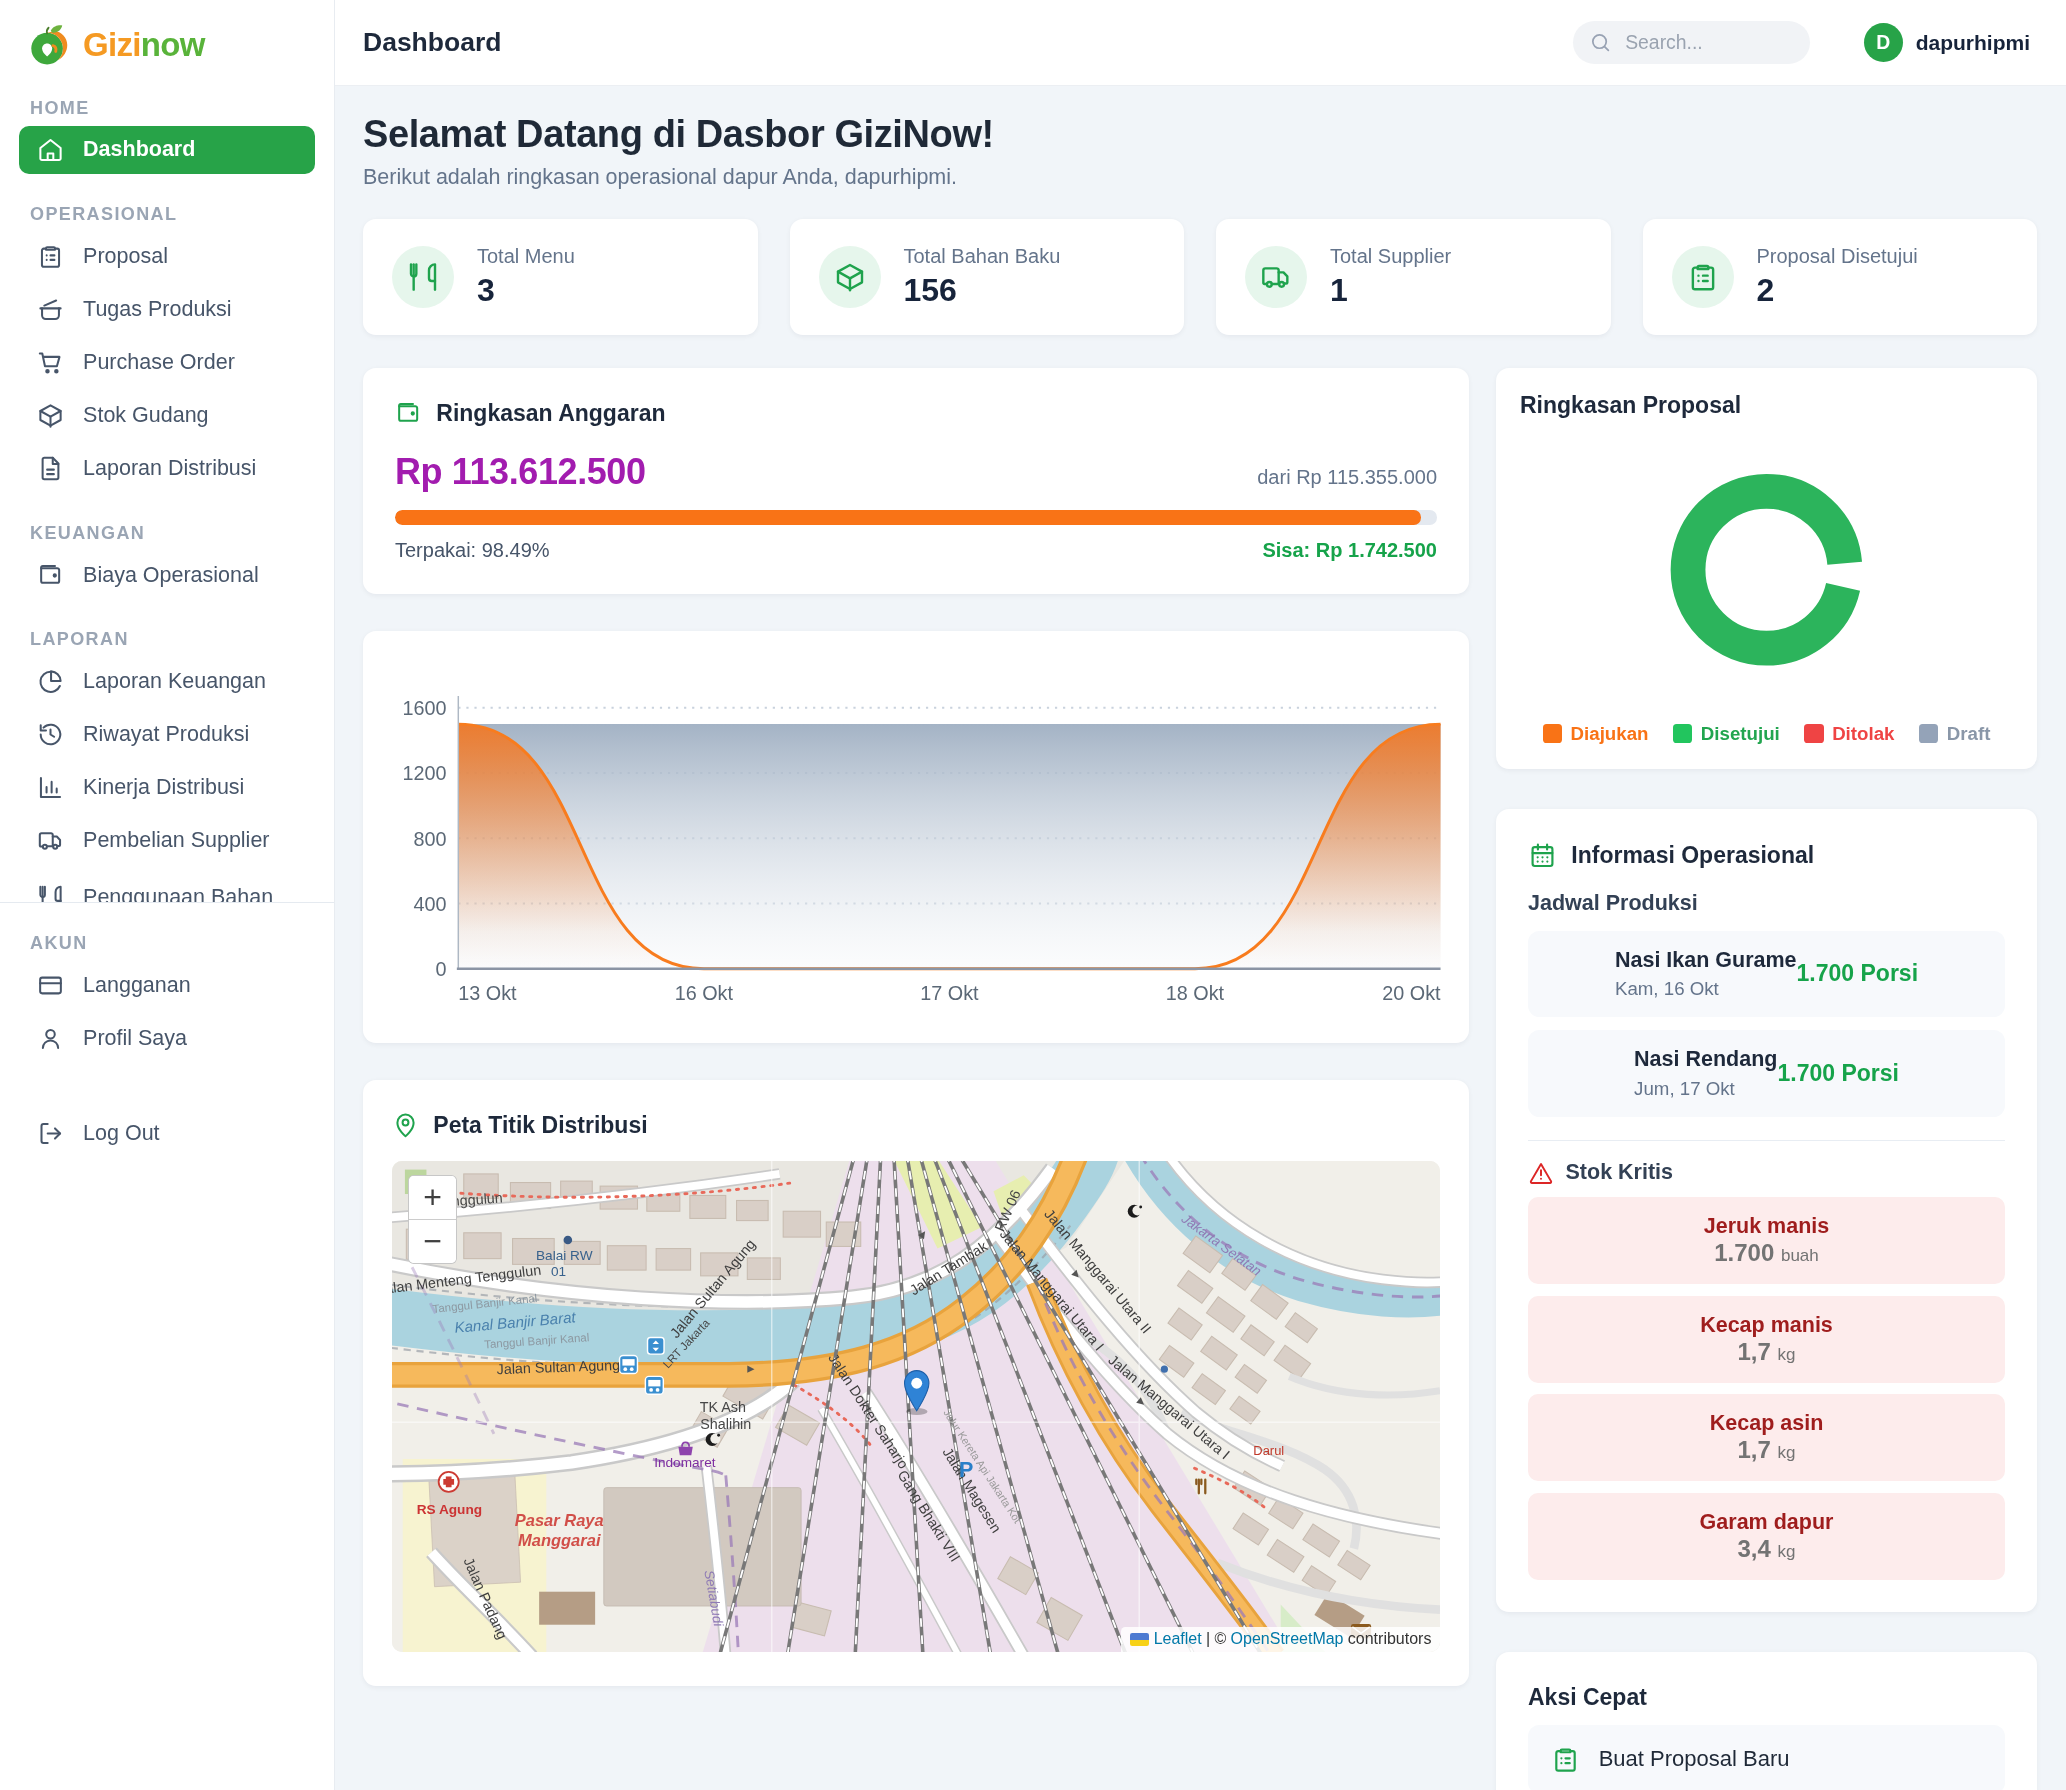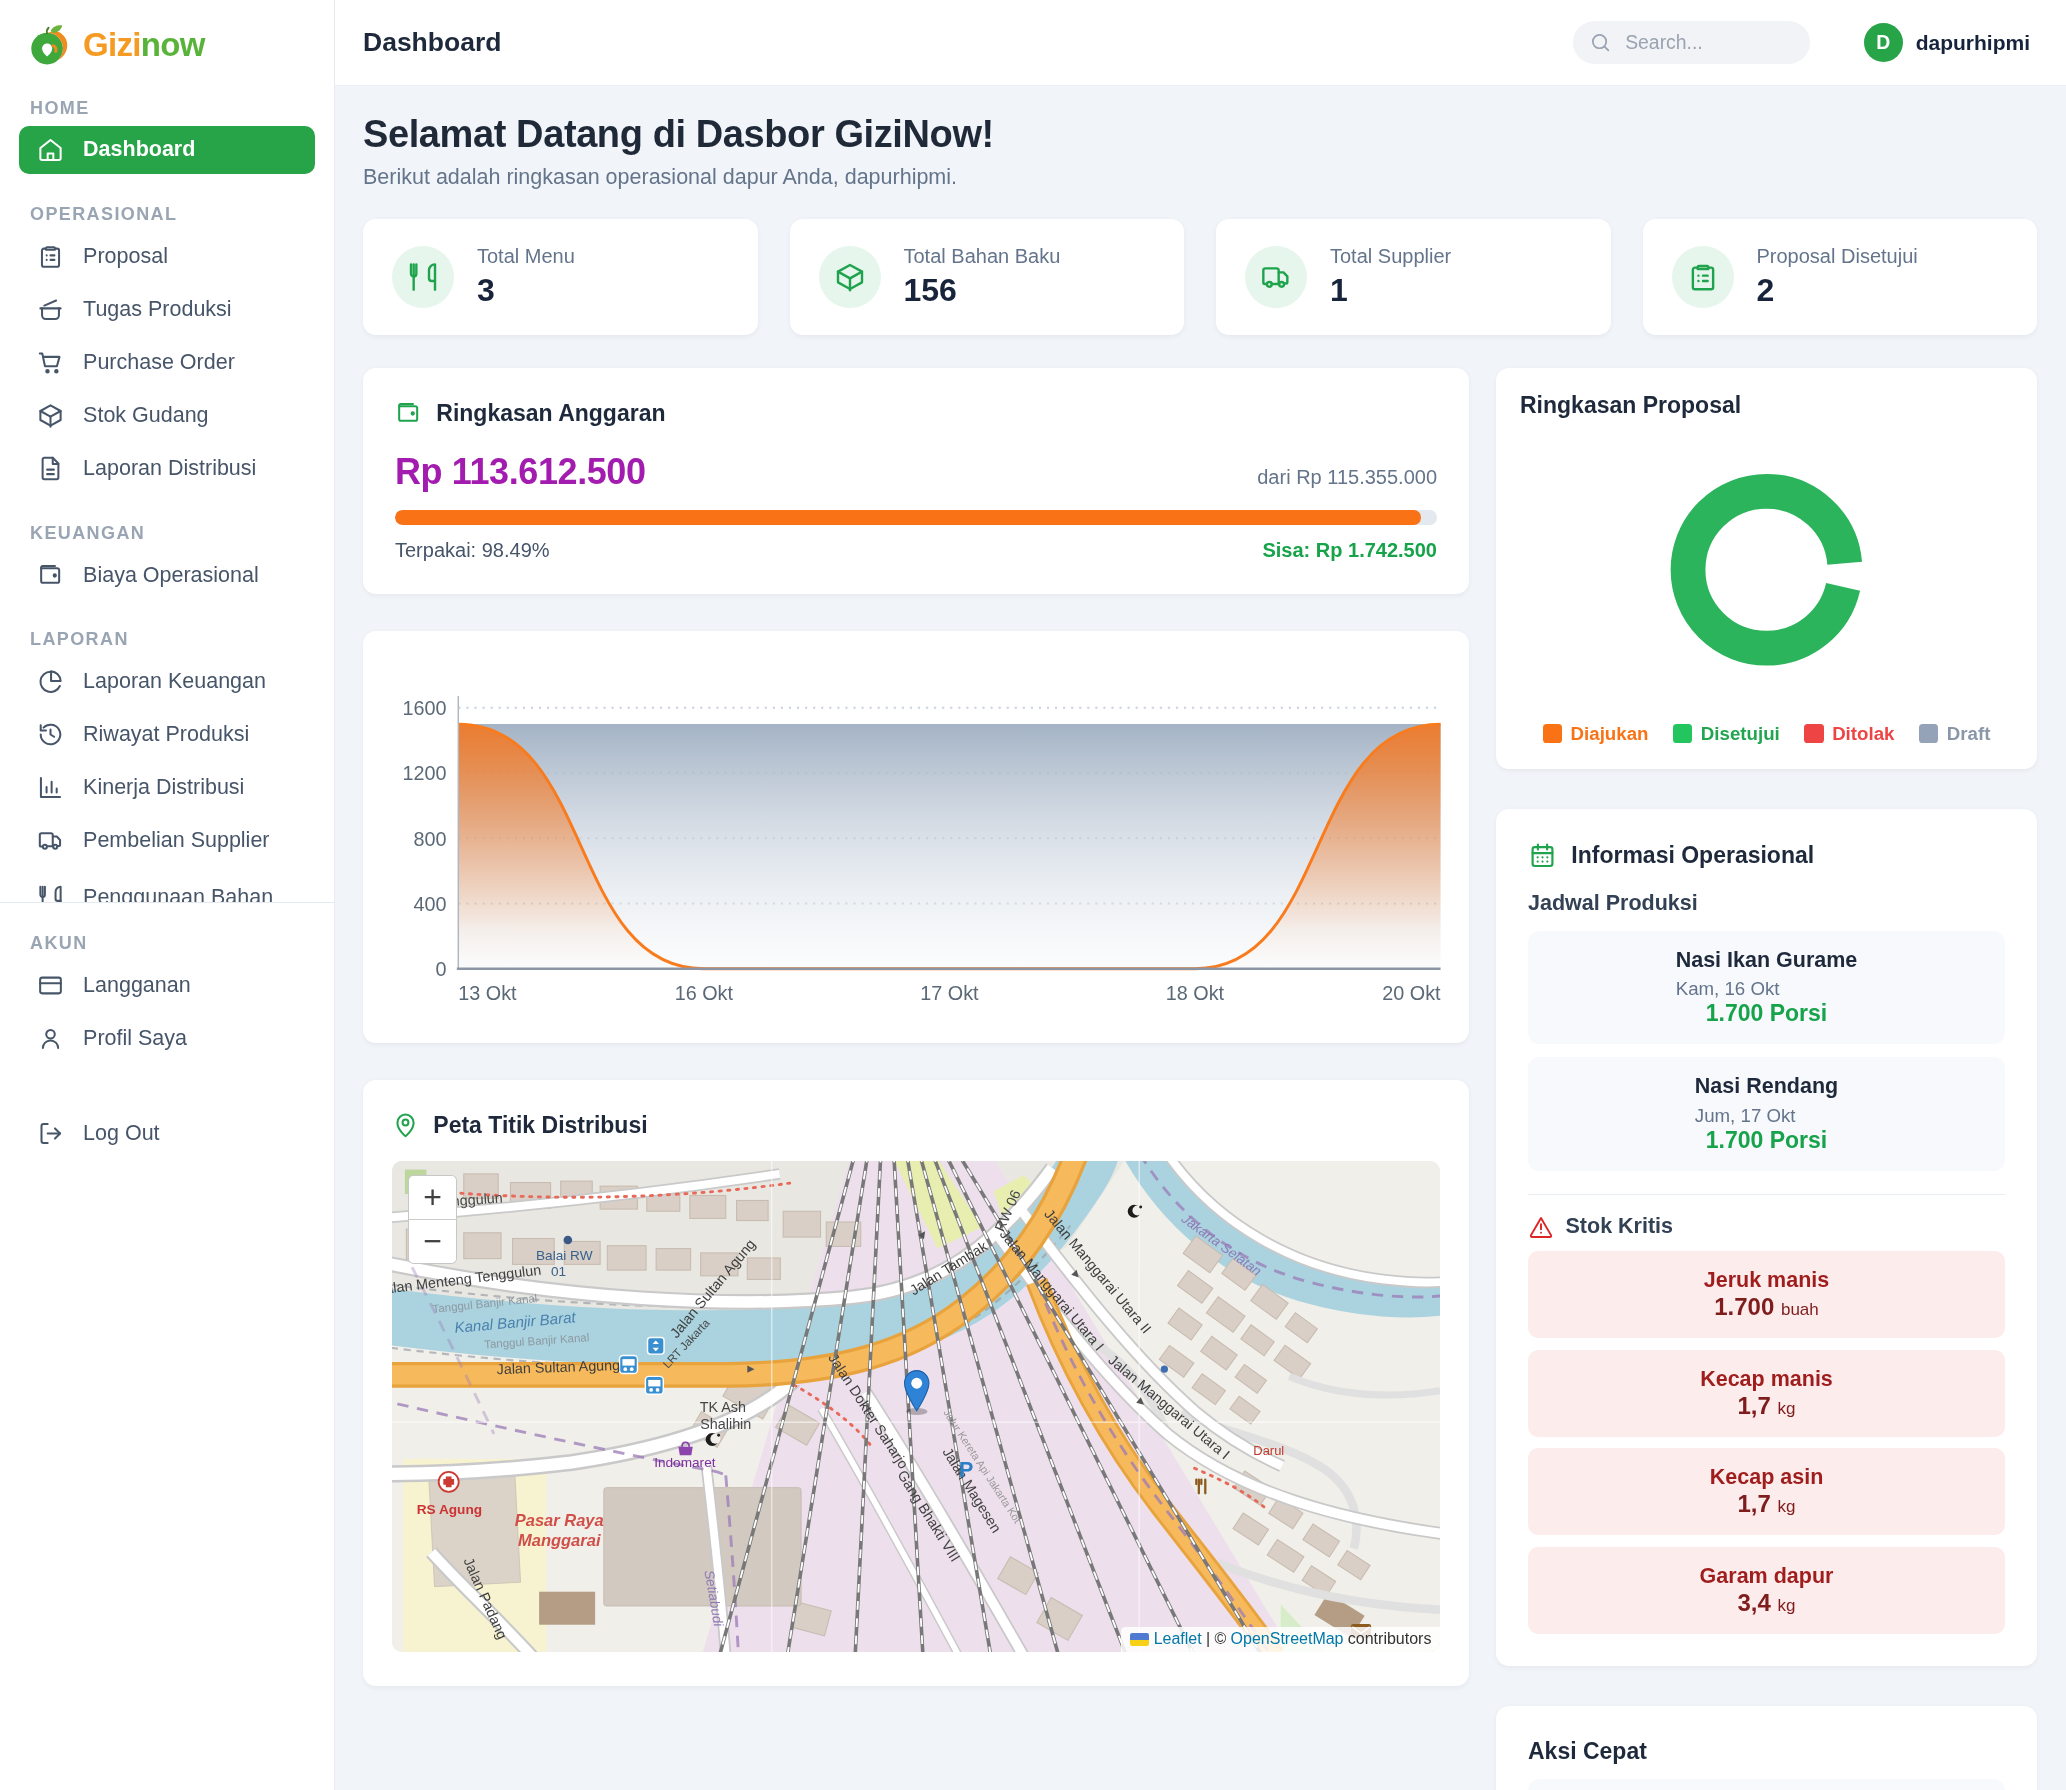--- a/index.html
+++ b/index.html
@@ -117,31 +117,31 @@
 
   
   .proposal-card{padding:24px;}
   .legend-row{display:flex;justify-content:center;gap:24.4px;margin-top:18.7px;align-items:flex-end;}
   .legend-item{display:flex;align-items:center;gap:8.6px;font-size:18.7px;font-weight:600;}
   .legend-sq{width:19.4px;height:19.4px;border-radius:3.6px;}
 
   .info-card{margin-top:40px;padding:32px;}
   .sub-head{font-size:21.5px;font-weight:600;color:#334155;margin:21.5px 0 14.3px;}
   .sched-row{display:flex;align-items:center;justify-content:center;background:#f7f9fc;
-             border-radius:11.5px;padding:17px 20px;margin-bottom:13px;flex-direction:column;}
+             border-radius:11.5px;padding:17px 20px;margin-bottom:13px;}
   .sched-name{font-size:21.5px;font-weight:700;color:#1e293b;}
   .sched-date{font-size:18.7px;color:#64748b;margin-top:5.7px;}
   .sched-qty{font-size:23px;font-weight:700;color:#16a34a;}
   .info-divider{border-top:1.4px solid #e8edf3;margin:23px 0 18.7px;}
   .crit-head{display:flex;align-items:center;gap:11.5px;font-size:21.5px;font-weight:600;color:#334155;}
   .crit-head .icon svg{width:26px;height:26px;stroke:#dc2626;}
   .crit-row{display:flex;align-items:center;justify-content:space-between;background:#fdecec;
             border-radius:10px;padding:17px 20px;margin-top:11.5px;flex-direction:column;}
   .crit-name{font-size:21.5px;font-weight:700;color:#9f1d1d;}
-  .crit-val{font-size:24px;font-weight:800;color:#7f1d1d;}
+  .crit-val{font-size:24px;font-weight:800;color:#737373;}
   .crit-unit{font-size:17px;font-weight:400;}
 
   .actions-card{margin-top:40px;padding:32px;}
   .action-btn{display:flex;align-items:center;gap:18.7px;background:#f7f9fc;border-radius:11.5px;
               padding:20px 23px;margin-top:14.3px;cursor:pointer;font-size:22px;color:#1f2937;}
   .action-btn .icon svg{width:29px;height:29px;stroke:#1fa34d;}
 </style>
 </head>
 <body>
 

